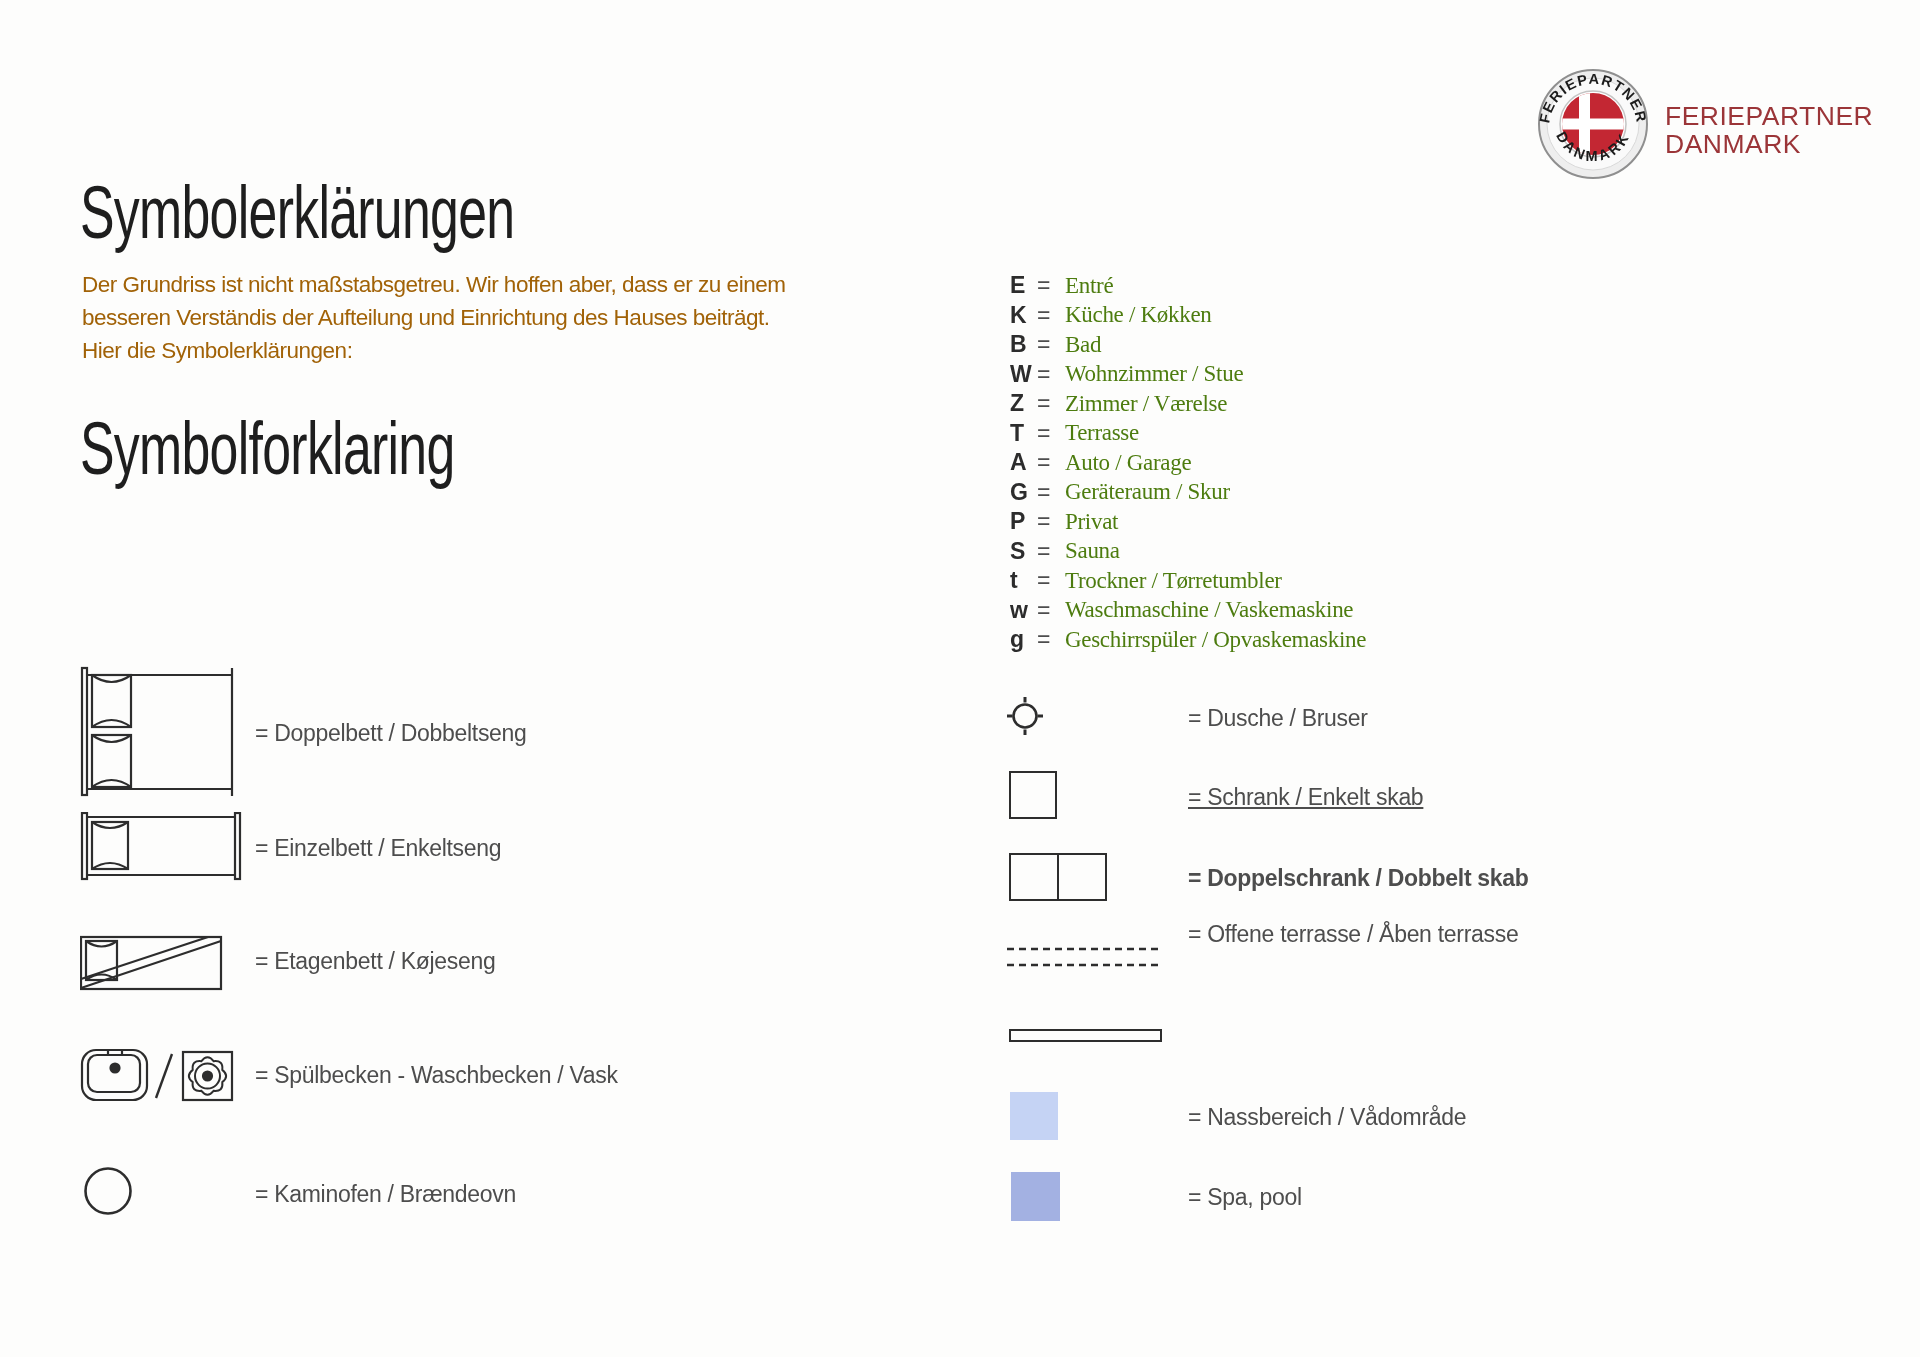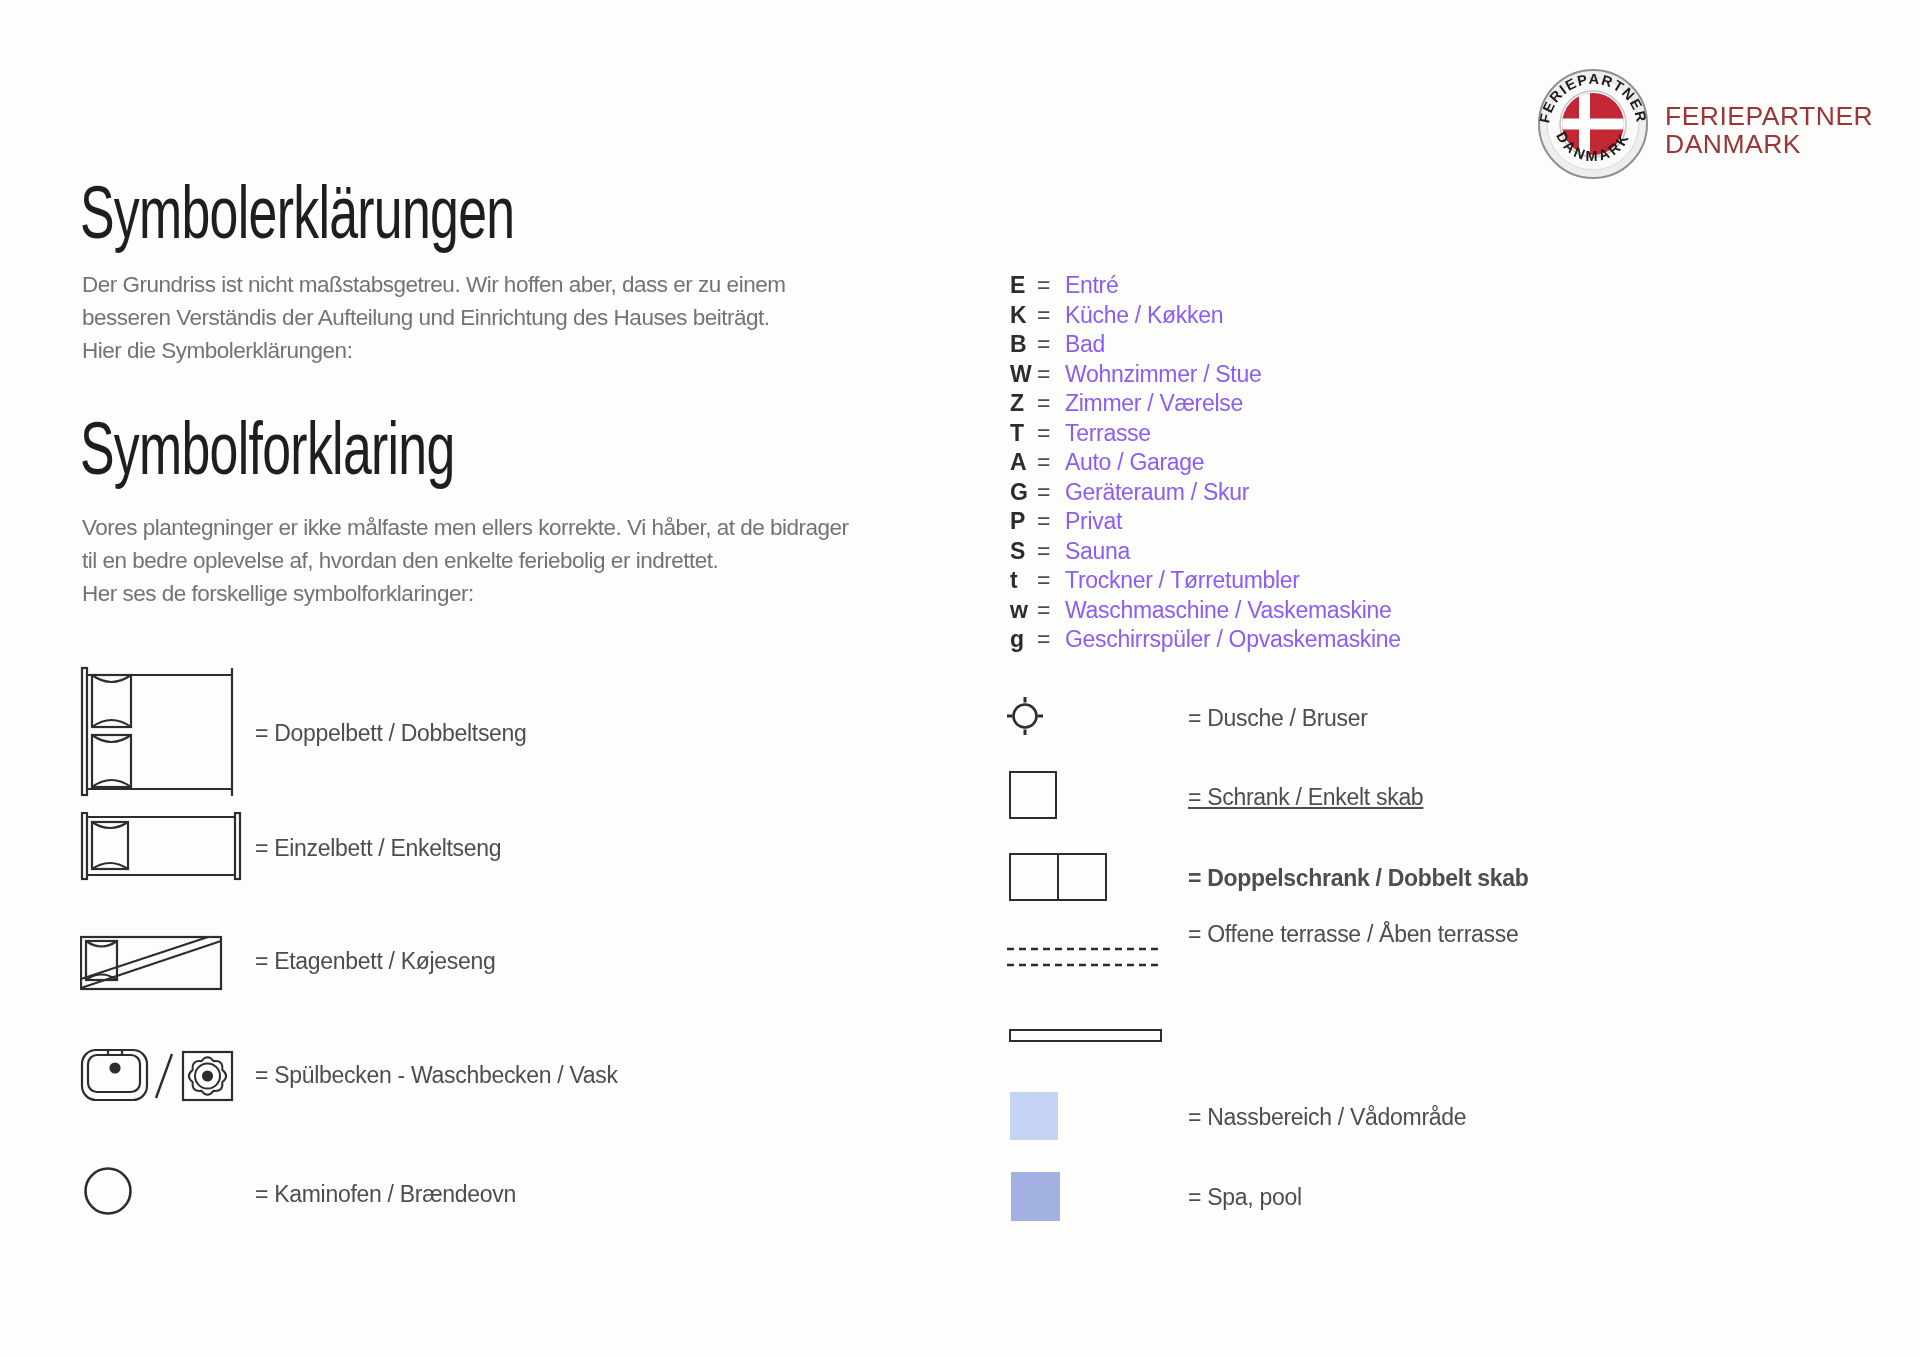--- a/index.html
+++ b/index.html
@@ -17,32 +17,32 @@
     font-size:74px; font-weight:400; color:#1e1e1e;
     line-height:74px; white-space:nowrap; letter-spacing:-1px;
     transform:scaleX(0.70); transform-origin:0 0;
   }
   .t-de { top:176px; }
   .t-da { top:412px; }
 
   
   .para {
     position:absolute; left:82px;
-    font-size:22.5px; line-height:33px; color:#737373;
+    font-size:22.5px; line-height:33px; color:#a16207;
     letter-spacing:-0.5px; white-space:pre-line;
   }
   .p-de { top:268px; }
   .p-da { top:511px; }
 
   
   .abbrev { position:absolute; left:1010px; top:271px; }
   .ab-row { display:flex; height:29.5px; align-items:center; font-size:23px; letter-spacing:-0.3px; }
   .ab-letter { width:27px; font-weight:700; color:#2c2c2c; }
   .ab-eq { width:28px; color:#4d4d4d; }
-  .ab-def { color:#8b5cf6; white-space:nowrap; }
+  .ab-def { color:#4d7c0f; white-space:nowrap;font-family:Liberation Serif, serif; }
 
   
   .sym-label {
     position:absolute; font-size:23px; line-height:28px; color:#4d4d4d;
     letter-spacing:-0.3px; white-space:nowrap;
   }
   .lab-left { left:255px; }
   .lab-right { left:1188px; }
 
   svg { display:block; }
@@ -97,23 +97,20 @@
   <div class="wordmark">
     <div>FERIEPARTNER</div>
     <div>DANMARK</div>
   </div>
 
   <div class="title t-de">Symbolerklärungen</div>
   <div class="para p-de">Der Grundriss ist nicht maßstabsgetreu. Wir hoffen aber, dass er zu einem
 besseren Verständis der Aufteilung und Einrichtung des Hauses beiträgt.
 Hier die Symbolerklärungen:</div>
   <div class="title t-da">Symbolforklaring</div>
-  <div class="para p-da">Vores plantegninger er ikke målfaste men ellers korrekte. Vi håber, at de bidrager
-til en bedre oplevelse af, hvordan den enkelte feriebolig er indrettet.
-Her ses de forskellige symbolforklaringer:</div>
 
   <div class="abbrev">
     <div class="ab-row">
         <span class="ab-letter">E</span>
         <span class="ab-eq">=</span>
         <span class="ab-def">Entré</span>
       </div>
     <div class="ab-row">
         <span class="ab-letter">K</span>
         <span class="ab-eq">=</span>

